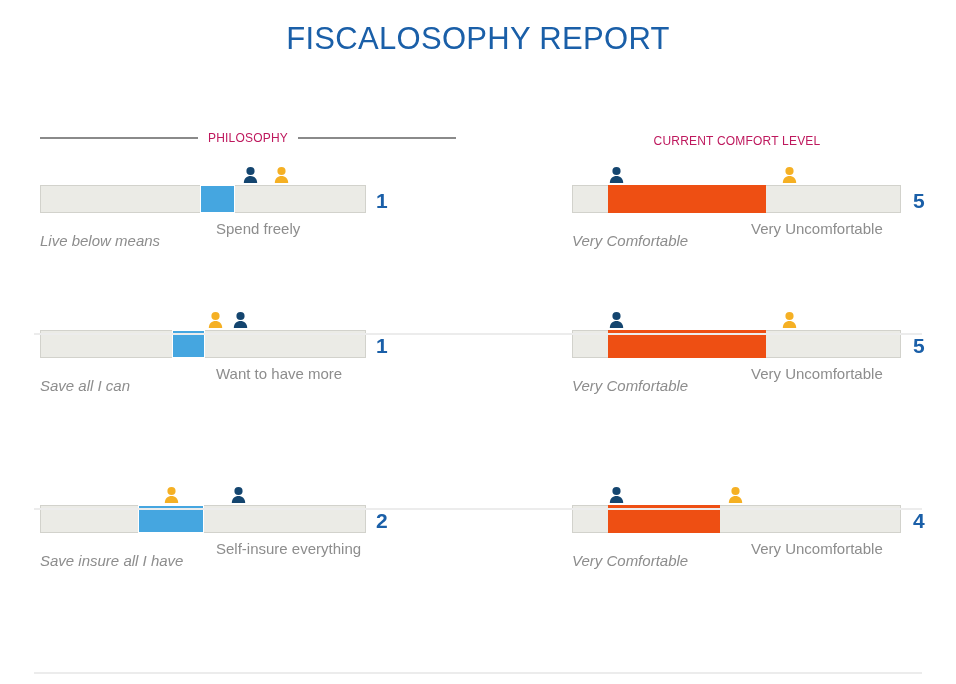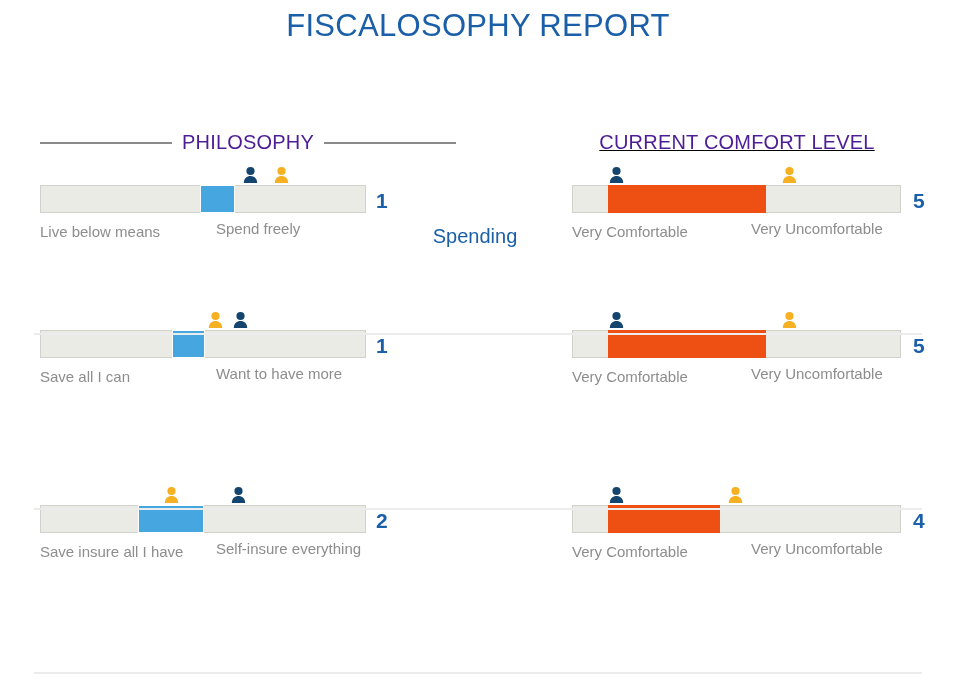--- a/index.html
+++ b/index.html
@@ -12,21 +12,21 @@
     background: #ffffff;
     font-family: "Liberation Sans", sans-serif;
     overflow: hidden;
     position: relative;
   }
 
   
   .page-title {
     position: absolute;
     left: 0;
-    top: 8px;
+    top: 21px;
     width: 956px;
     text-align: center;
     font-size: 31px;
     font-weight: 400;
     color: #1a5fa8;
     letter-spacing: 0.3px;
   }
 
   
   .col-header-philosophy {
@@ -38,32 +38,31 @@
     align-items: center;
     gap: 10px;
   }
   .col-header-philosophy .rule {
     flex: 1 1 auto;
     height: 2px;
     background: #8a8a8a;
   }
   .col-header-philosophy .htext,
   .col-header-comfort .htext {
-    font-size: 20px;
-    color: #4c1d95;
+    font-size: 12px;
+    color: #be185d;
     white-space: nowrap;
     letter-spacing: 0.2px;
   }
   .col-header-comfort {
     position: absolute;
     left: 572px;
     top: 131px;
     width: 330px;
     text-align: center;
-    text-decoration: underline;
   }
 
   
   .row {
     position: absolute;
     left: 0;
     width: 956px;
     height: 165px;
   }
   .row-0 { top: 185px; }
@@ -144,23 +143,24 @@
     margin-top: 6px;
     font-size: 15px;
     color: #8d8d8d;
     line-height: 19px;
   }
   .left .ends  { width: 326px; }
   .right .ends { width: 329px; }
   .end-left {
     position: absolute;
     left: 0;
-    top: 3px;
+    top: 12px;
     width: 150px;
     text-align: left;
+    font-style: italic;
   }
   .end-right {
     position: absolute;
     right: 0;
     top: 0;
     width: 150px;
     text-align: left;
   }
 </style>
 </head>
@@ -193,21 +193,20 @@
                 <circle cx="7.5" cy="5" r="4.1" fill="#f5b024"></circle>
                 <path d="M0.8 17 C0.8 12.4 3.9 10 7.5 10 C11.1 10 14.2 12.4 14.2 17 Z" fill="#f5b024"></path>
               </svg></span></span>
           <span class="score">1</span>
         </div>
         <div class="ends">
           <span class="end-left">Live below means</span>
           <span class="end-right">Spend freely</span>
         </div>
       </div>
-      <div class="cat-label">Spending</div>
       <div class="bar-block right">
         <div class="track-wrap">
           <div class="track">
             <div class="fill orange" style="left:10.6%;width:48.4%"></div>
           </div>
           <span class="marker" style="left:calc(11.5% - 7px)"><span class="marker-inner"><svg viewBox="0 0 15 17" xmlns="http://www.w3.org/2000/svg">
                 <circle cx="7.5" cy="5" r="4.1" fill="#14456f"></circle>
                 <path d="M0.8 17 C0.8 12.4 3.9 10 7.5 10 C11.1 10 14.2 12.4 14.2 17 Z" fill="#14456f"></path>
               </svg></span></span>
           <span class="marker" style="left:calc(56.5% - 7px)"><span class="marker-inner"><svg viewBox="0 0 15 17" xmlns="http://www.w3.org/2000/svg">

